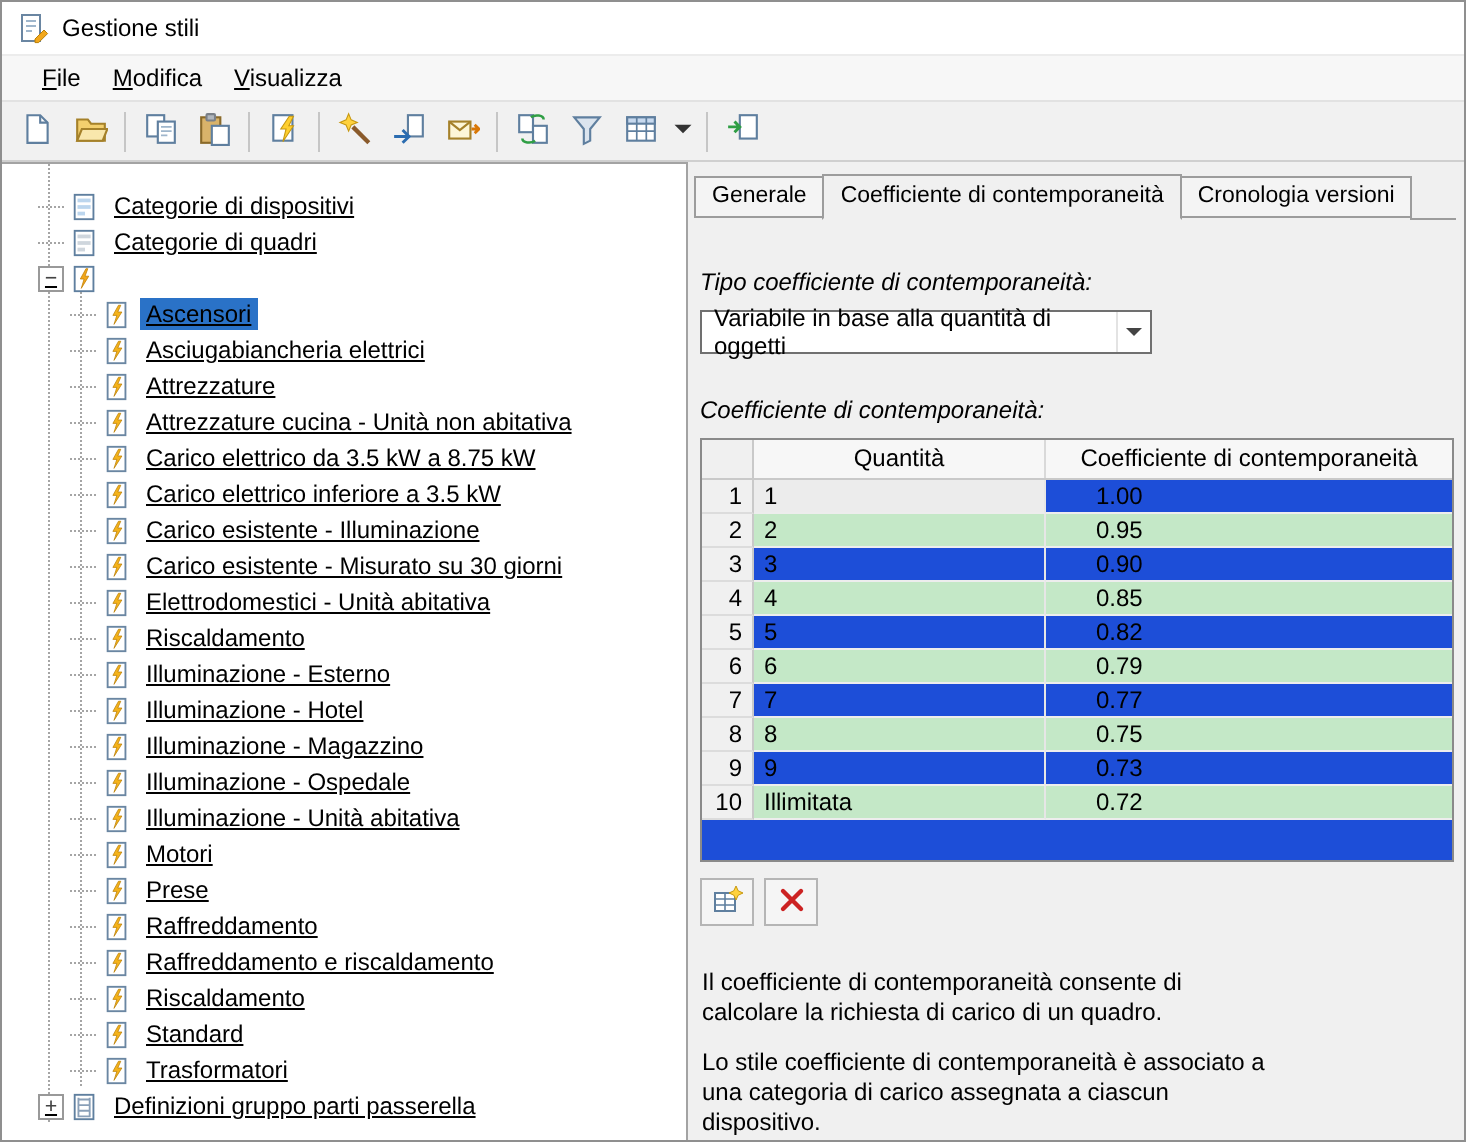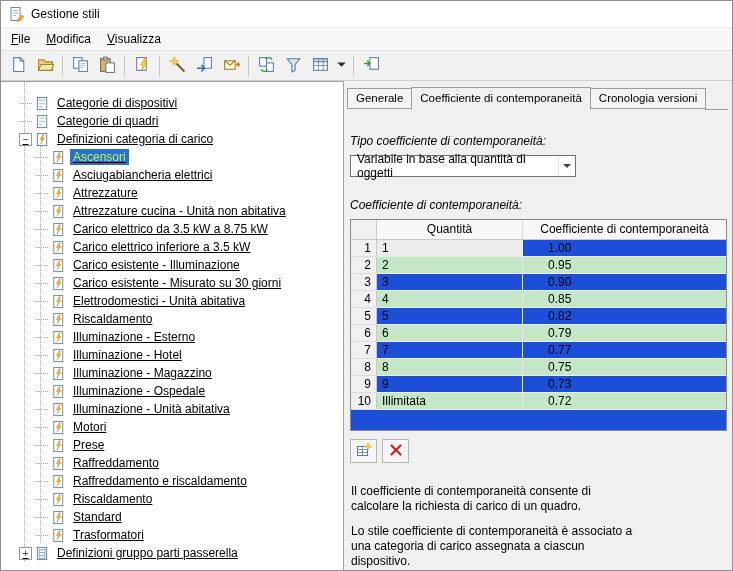--- a/index.html
+++ b/index.html
@@ -9,21 +9,21 @@
   .window { width:733px; height:571px; display:flex; flex-direction:column;
             background:#f0f0f0; border:1px solid #8f8f8f; font-size:12px; color:#000; }
 
   
   .titlebar { flex:0 0 27px; background:#ffffff; display:flex; align-items:center; gap:6px;
               padding:0 8px; border-bottom:1px solid #ececec; }
   .app-ic { width:16px; height:16px; display:inline-flex; }
   .app-ic svg { width:16px; height:16px; }
 
   
-  .menubar { flex:0 0 22px; display:flex; align-items:stretch; background:#f7f7f7; padding-left:2px; }
+  .menubar { flex:0 0 22px; display:flex; align-items:stretch; background:#f7f7f7; padding-left:12px; }
   .menu-item { padding:4px 8px 0 8px; cursor:default; }
   .menu-item::first-letter { text-decoration: underline; }
 
   
   .toolbar { flex:0 0 31px; display:flex; align-items:center; gap:1px; padding:0 4px;
              background:#f1f1f1; border-top:1px solid #e2e2e2; border-bottom:1px solid #cfcfcf; }
   .tb-btn { width:26px; height:25px; background:transparent; border:1px solid transparent;
             display:flex; align-items:center; justify-content:center; padding:0; }
   .tb-btn.narrow { width:15px; }
   .tb-btn svg { width:17px; height:17px; }
@@ -41,21 +41,21 @@
   .tree-row { height:18px; display:flex; align-items:center; position:relative; z-index:1;
               white-space:nowrap; cursor:default; }
   .tree-row.lvl1 { padding-left:18px; }
   .tree-row.lvl2 { padding-left:34px; }
   .expand-box { flex:0 0 13px; width:13px; height:13px; border:1px solid #999; background:#fff;
                 margin-right:3px; font:10px/11px "DejaVu Sans Mono", monospace; text-align:center; color:#444; }
   .stub { flex:0 0 13px; height:0; border-top:1px dotted #a5a5a5; margin-right:3px; }
   .tree-ic { flex:0 0 15px; width:15px; height:15px; margin-right:4px; }
   .tree-ic svg { width:15px; height:15px; display:block; }
   .tree-label { padding:1px 3px; line-height:14px; }
-  .tree-label.selected { background:var(--sel,#2a72c7); color:#bef264; }
+  .tree-label.selected { background:var(--sel,#2a72c7); color:#000000; }
 
   
   .right-panel { flex:1; display:flex; flex-direction:column; min-width:0; padding:6px 4px 0 3px; }
   .tabstrip { flex:0 0 23px; display:flex; align-items:center; font-size:11.5px; }
   .tab { height:21px; padding:3px 8px 0 8px; border:1px solid #9c9c9c; background:#f4f4f4;
          margin-right:-1px; white-space:nowrap; cursor:default; }
   .tab.active { height:23px; padding-top:4px; background:#f0f0f0; border-bottom:1px solid #f0f0f0; position:relative; z-index:2; }
   .tab-filler { flex:1; height:23px; border-bottom:1px solid #9c9c9c; }
 
   .tab-content { flex:1; padding:24px 0 0 3px; }
@@ -230,21 +230,20 @@
             <span class="tree-label">Categorie di quadri</span>
           </div>
           <div class="tree-row lvl1">
             <span class="expand-box">−</span>
             <span class="tree-ic">
               <svg viewBox="0 0 16 16">
                 <rect x="2.5" y="1.5" width="10" height="13" fill="#fff" stroke="#5f7f9f"></rect>
                 <path d="M8.5 2.5L5.5 8h2L6 13l4-6.5H8l1.5-4z" fill="#f2a71b" stroke="#c07d00" stroke-width="0.4"></path>
               </svg>
             </span>
-            <span class="tree-label">Definizioni categoria di carico</span>
           </div>
           <div class="tree-row lvl2">
             <span class="stub"></span>
             <span class="tree-ic">
               <svg viewBox="0 0 16 16">
                 <rect x="3" y="1.5" width="9.5" height="13" fill="#fff" stroke="#6a86a2"></rect>
                 <path d="M8.8 2.8L5.8 8.2h2.1L6.4 13l4.2-6.6H8.4l1.6-3.6z" fill="#f5b31a" stroke="#b97f06" stroke-width="0.4"></path>
               </svg>
             </span>
             <span class="tree-label selected">Ascensori</span>

